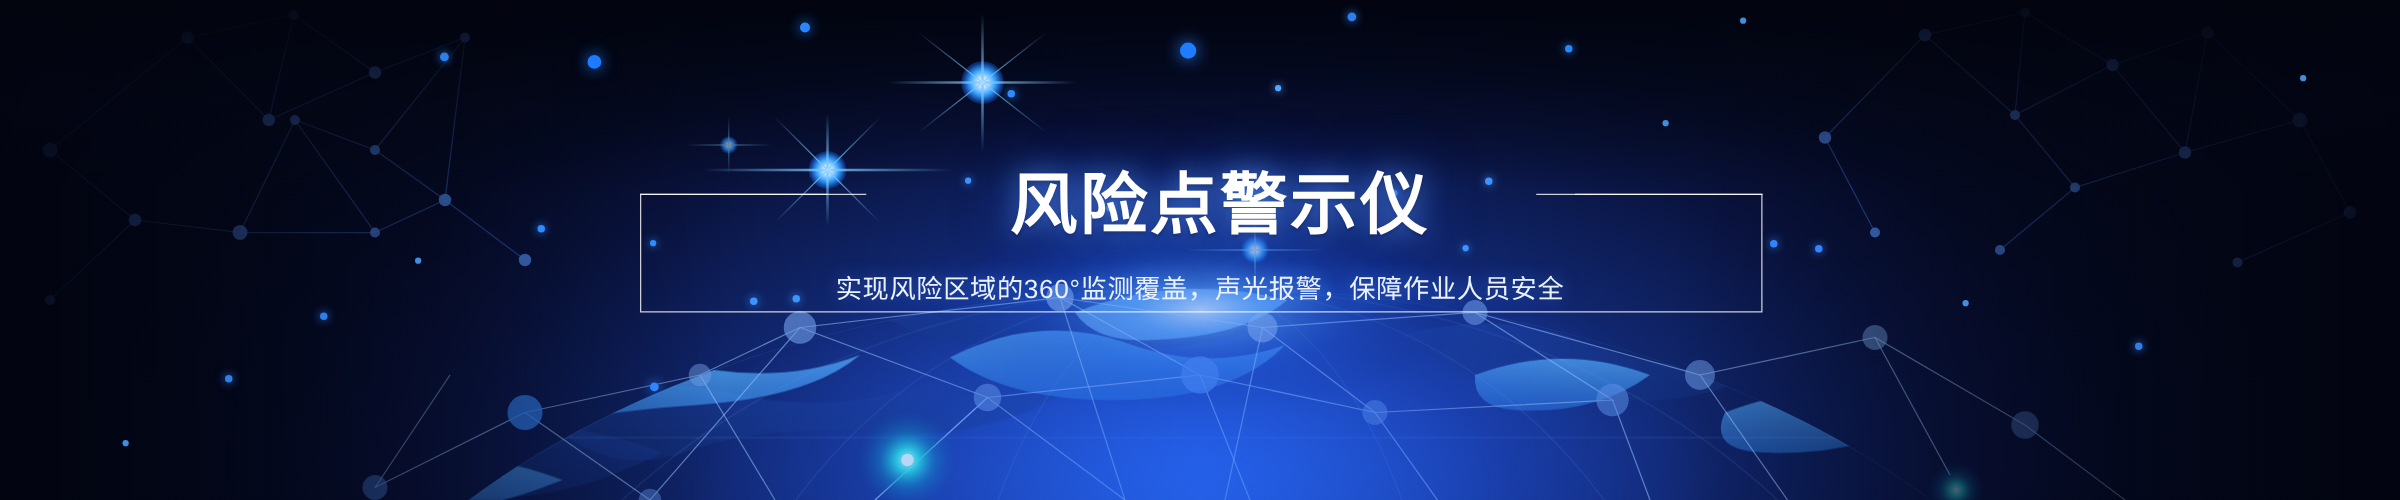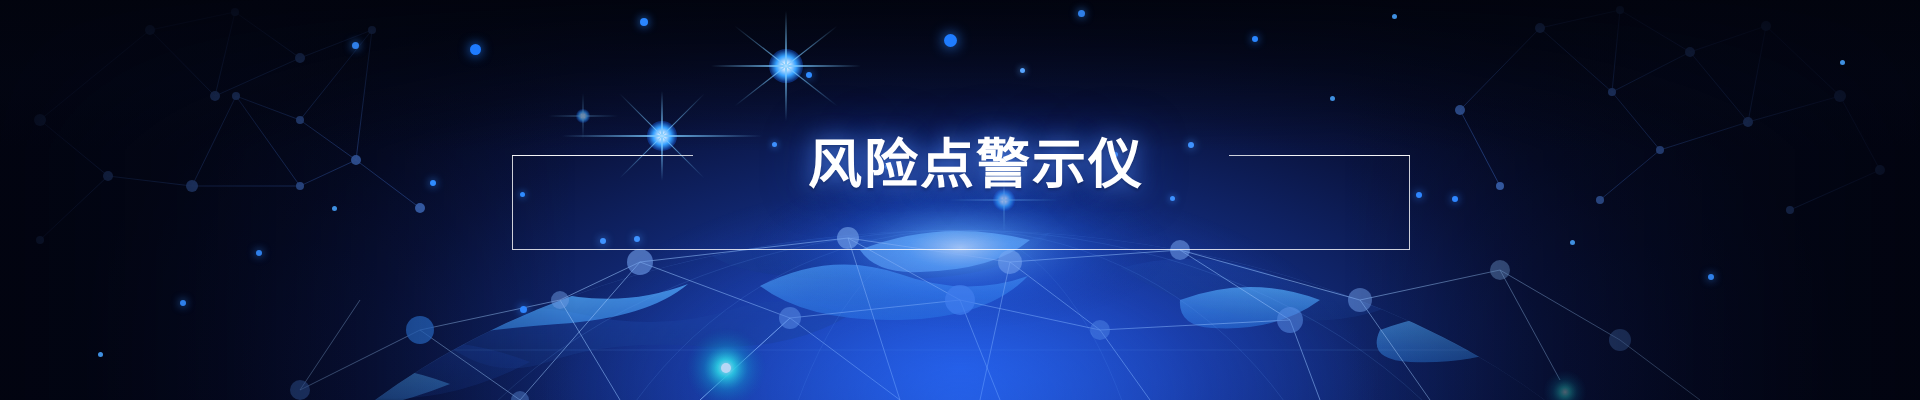--- a/index.html
+++ b/index.html
@@ -330,15 +330,16 @@
 
   <div class="content">
 
     <div class="rule rule-l"></div>
     <div class="rule rule-r"></div>
 
     <div class="frame"></div>
 
     <h1 class="title">风险点警示仪</h1>
 
+    <p class="subtitle">实现风险区域的360°监测覆盖，声光报警，保障作业人员安全</p>
   </div>
 
 </div>
 
 </body></html>

